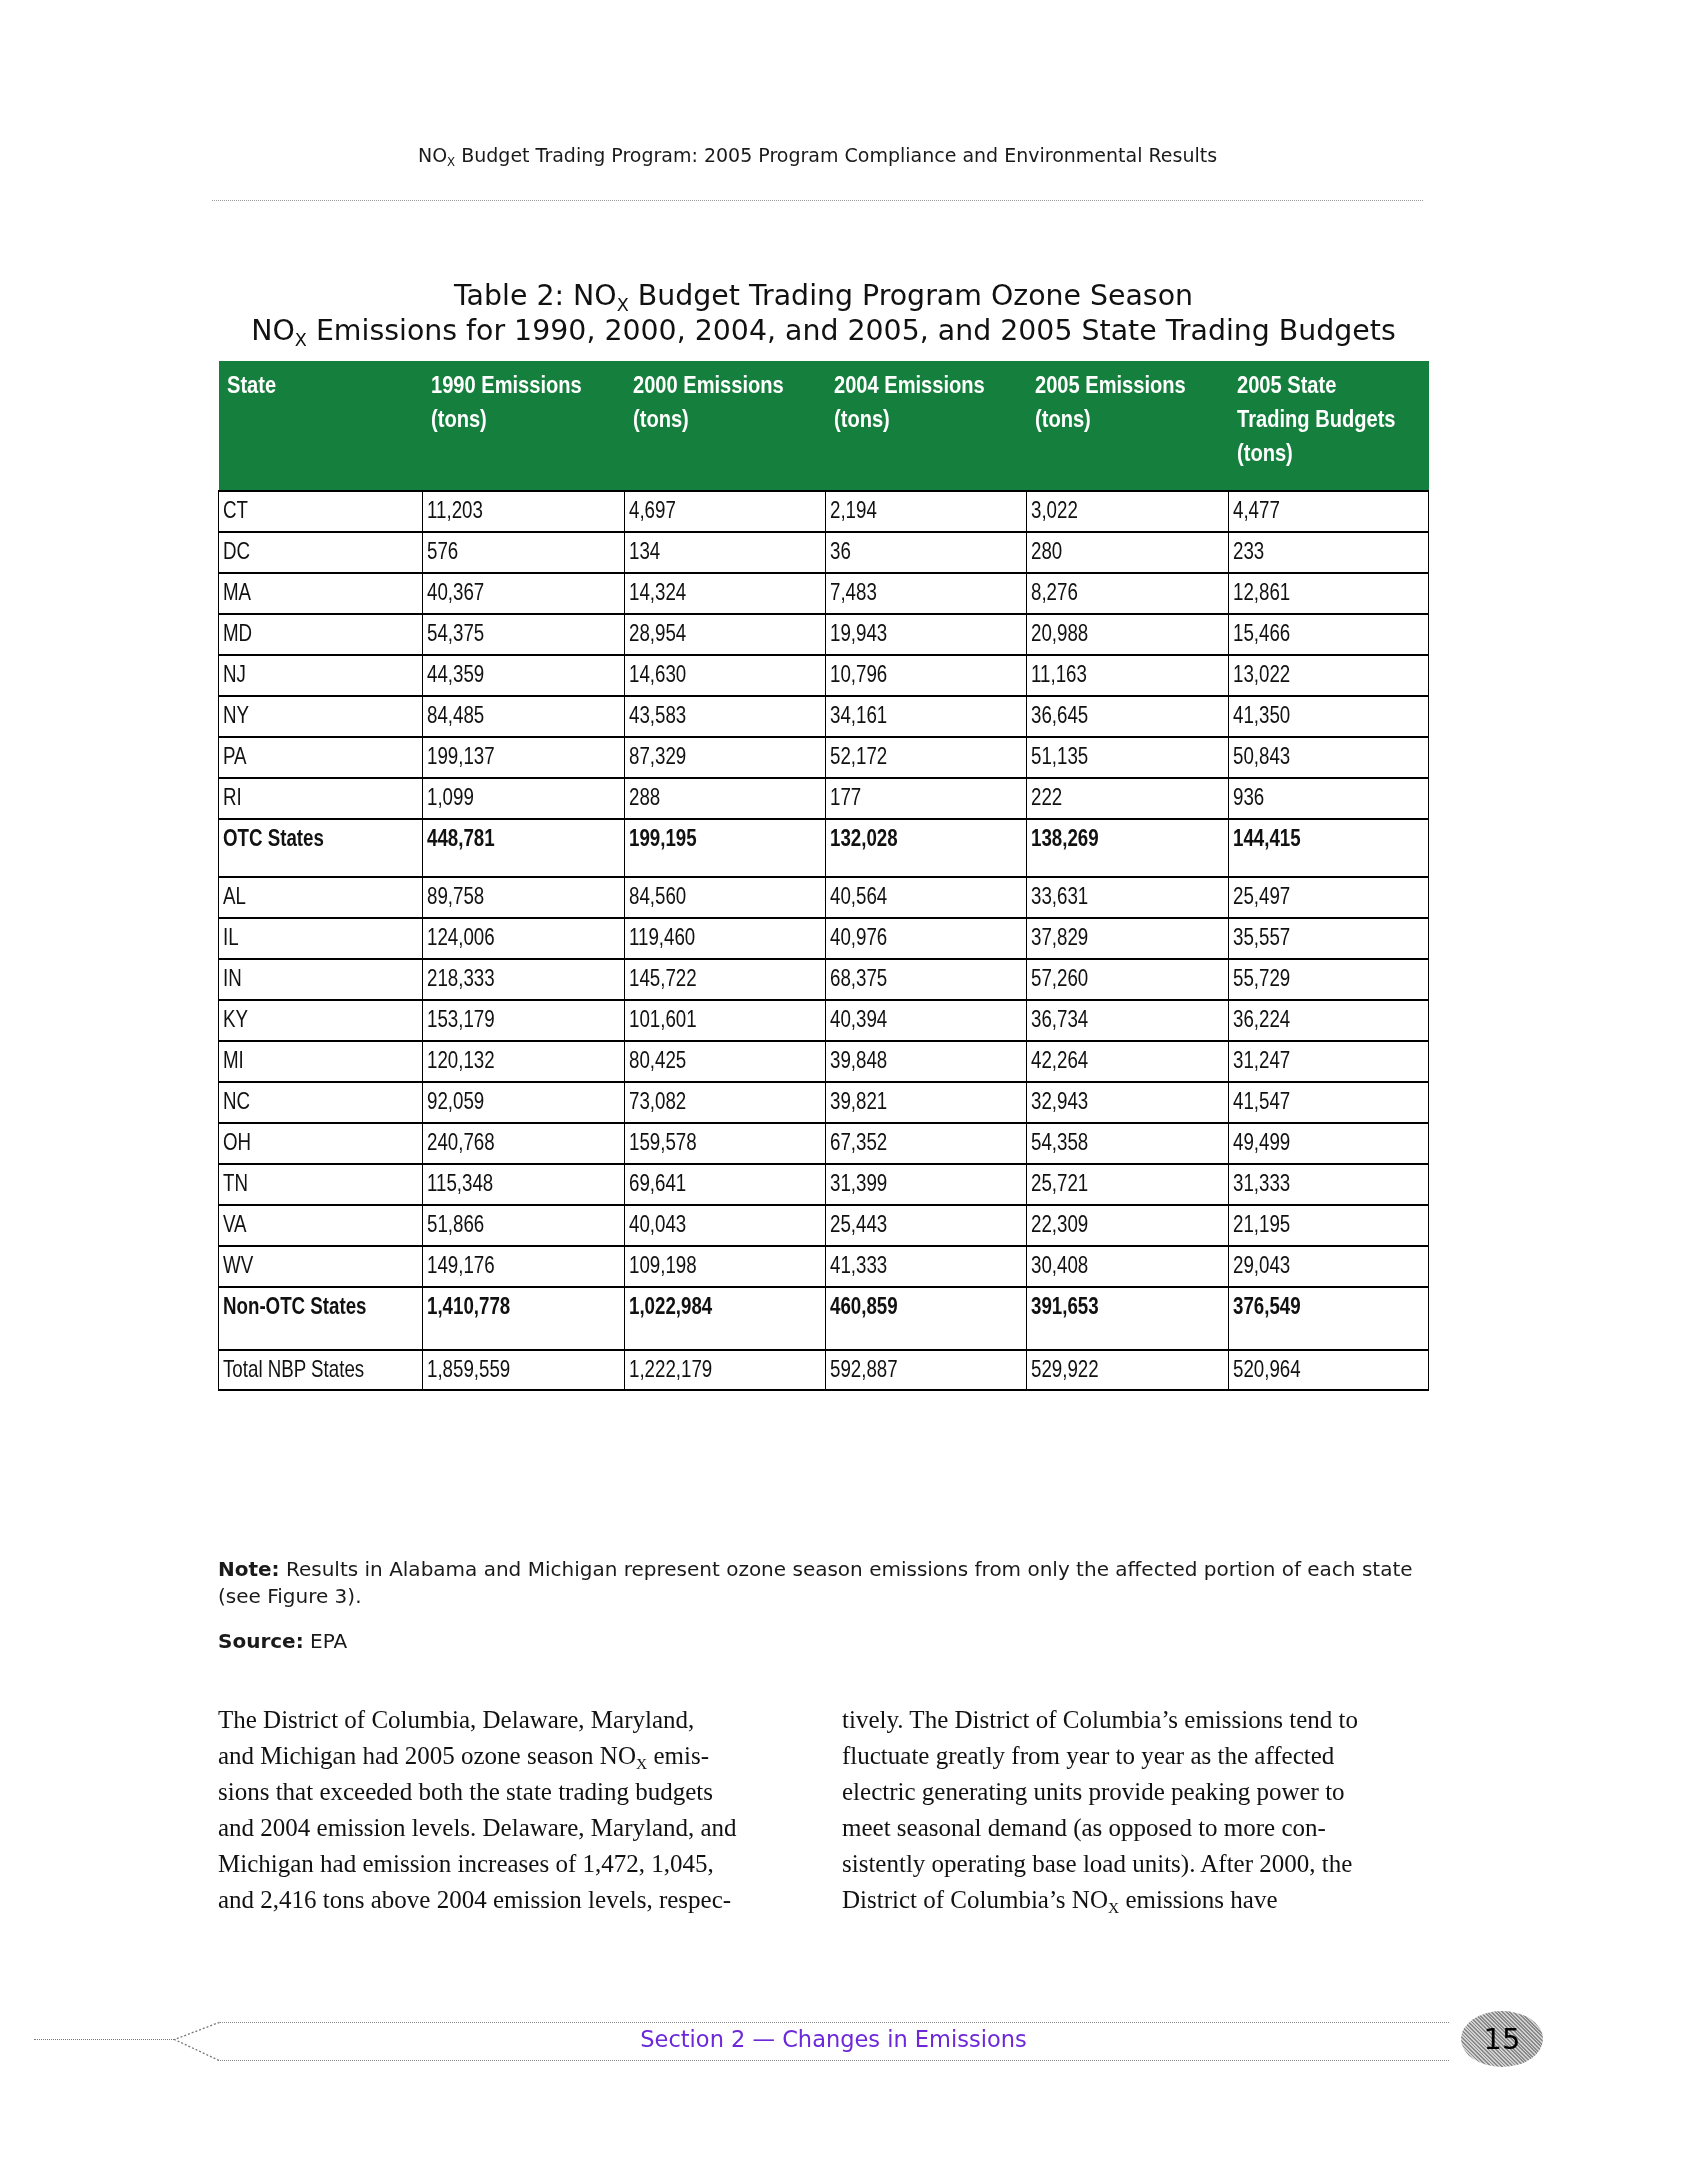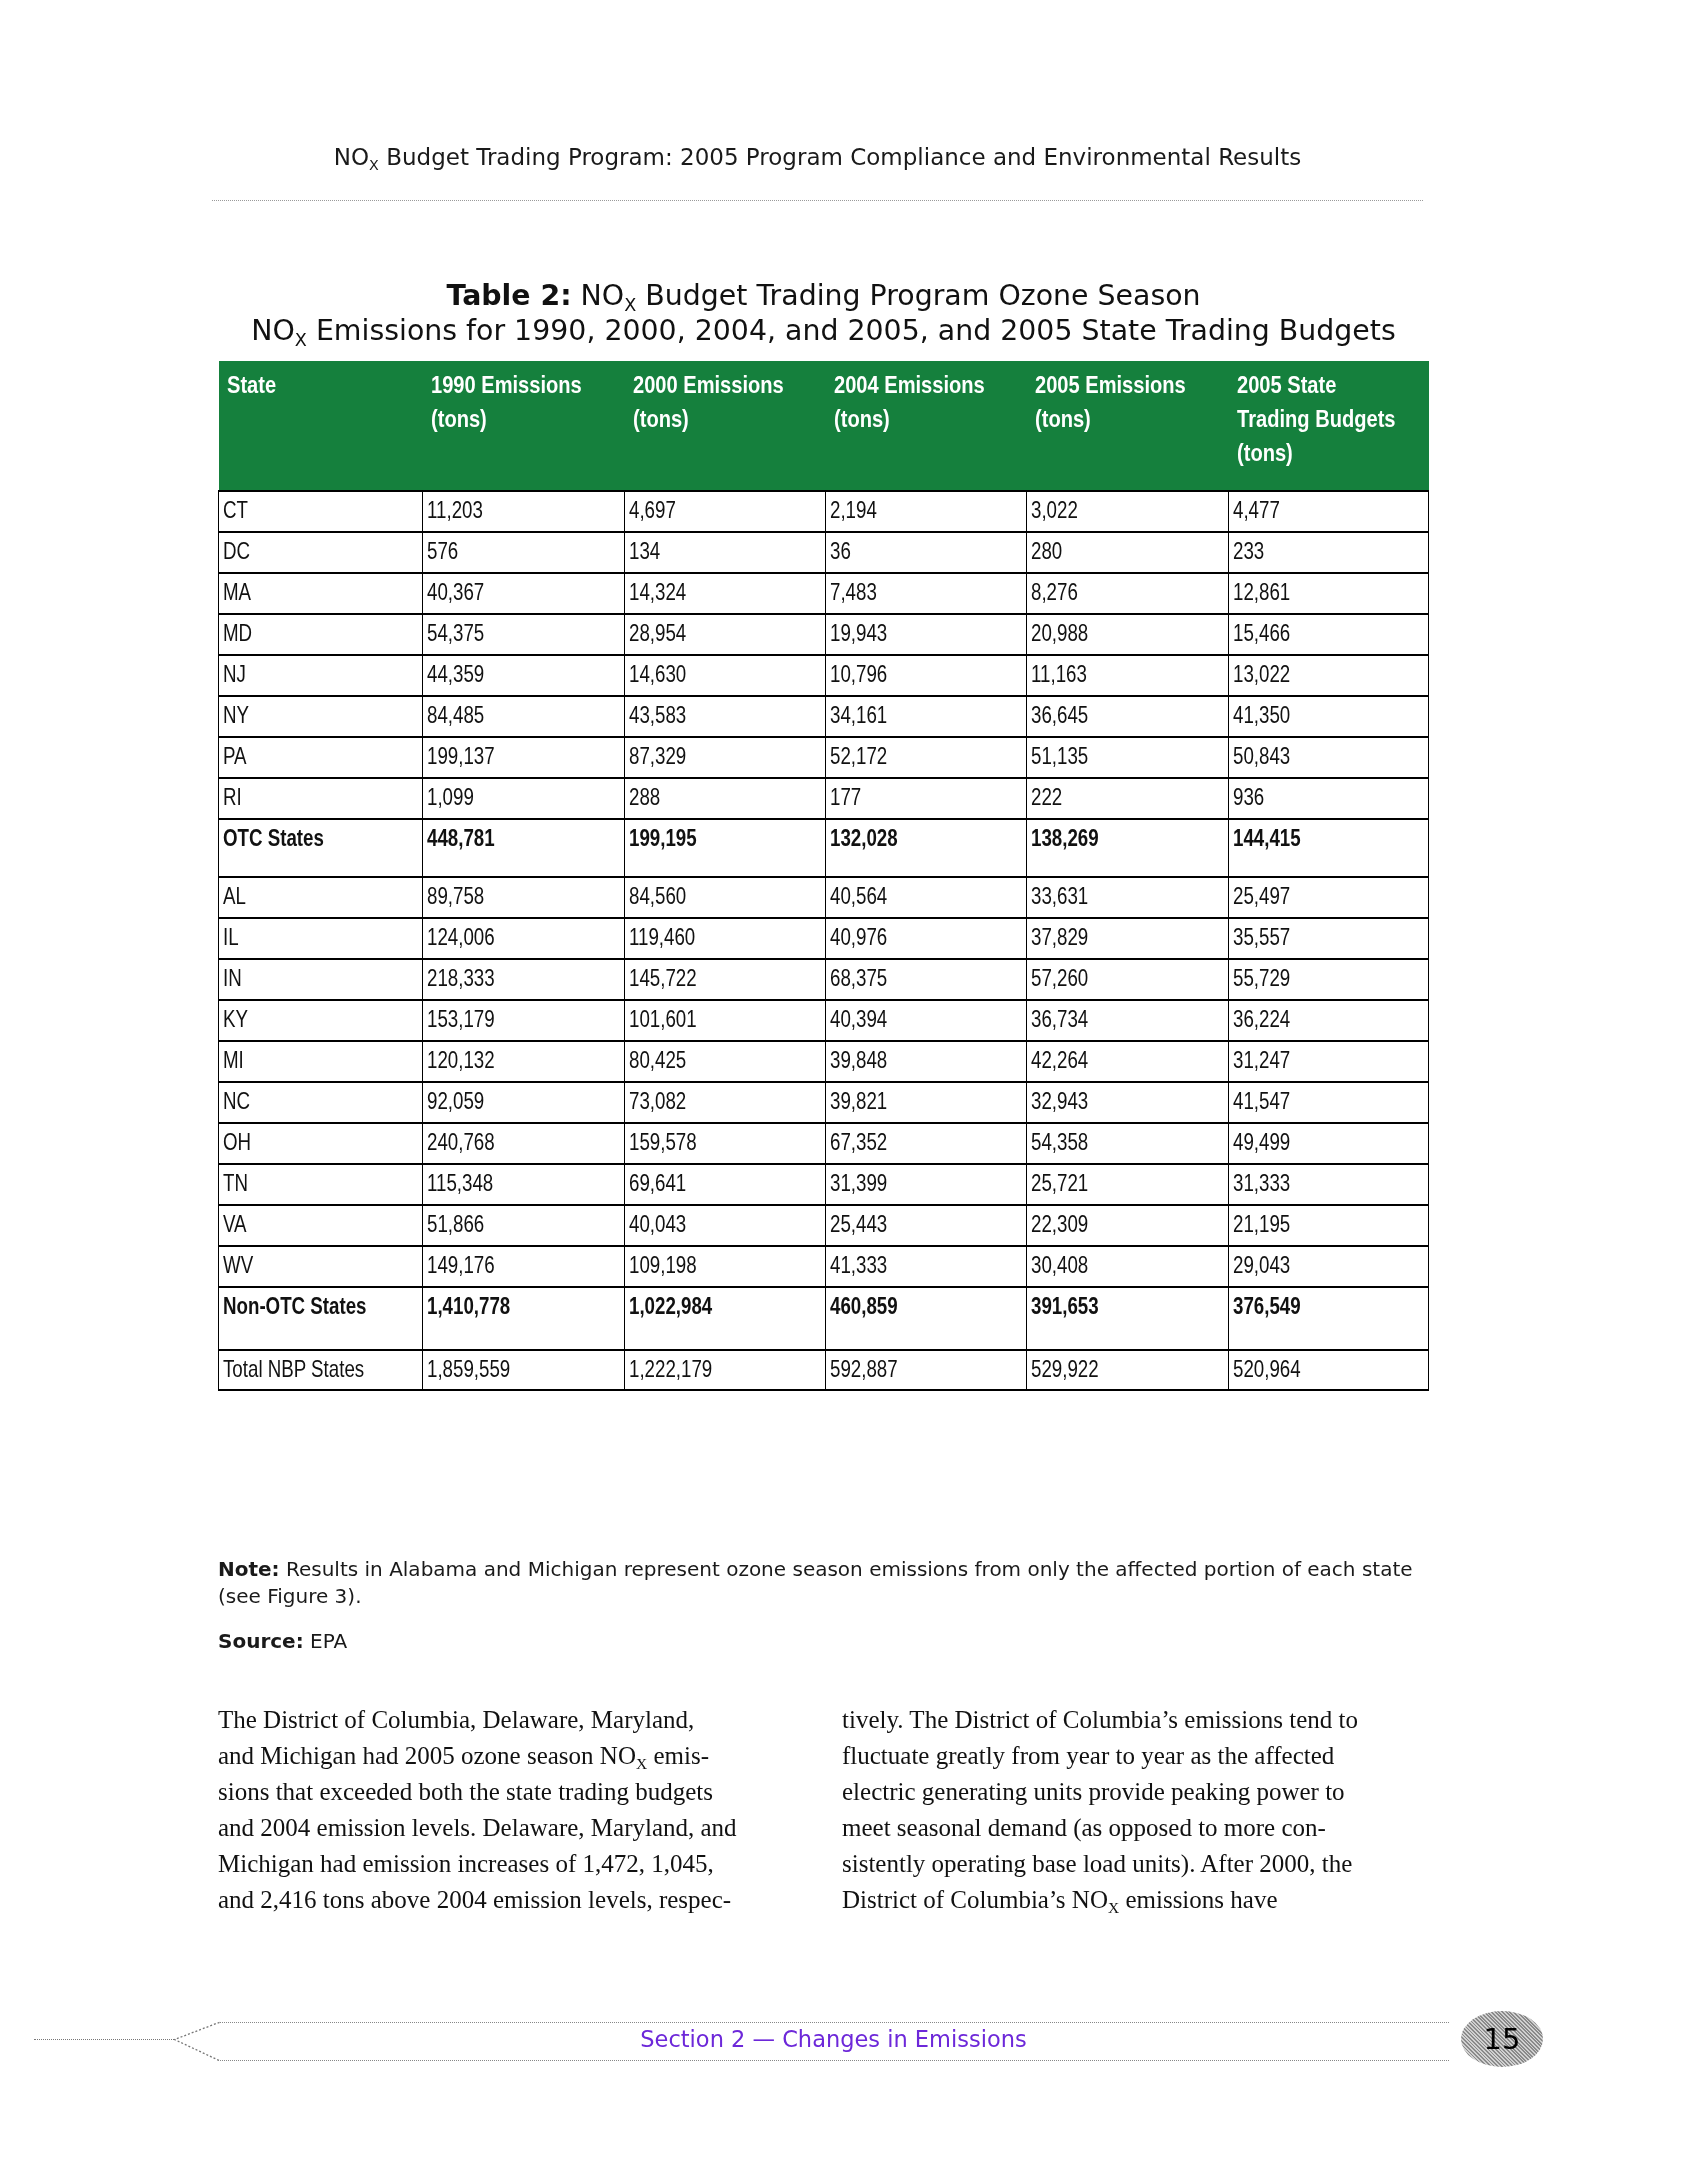--- a/index.html
+++ b/index.html
@@ -3,33 +3,33 @@
 <meta charset="utf-8">
 <style>
   html, body { margin: 0; padding: 0; background: #ffffff; }
   body { width: 1687px; height: 2183px; position: relative; overflow: hidden; color: #111; }
   .sans { font-family: "DejaVu Sans", "Liberation Sans", sans-serif; }
   .cond { font-family: "Liberation Sans", "DejaVu Sans", sans-serif; }
   .serif { font-family: "Liberation Serif", "DejaVu Serif", serif; }
 
   .running-header {
     position: absolute; left: 212px; width: 1211px; top: 144px;
-    text-align: center; font-size: 23px; color: #1a1a1a; letter-spacing: 0px;
+    text-align: center; font-size: 19px; color: #1a1a1a; letter-spacing: 0px;
   }
   .running-header sub, .title sub, .body-col sub { font-size: 0.62em; vertical-align: -0.35em; line-height: 0; }
   .header-rule {
     position: absolute; left: 212px; width: 1211px; top: 200px; height: 0;
     border-top: 1.3px dotted #9a9a9a;
   }
 
   .title {
     position: absolute; left: 218px; width: 1211px; top: 278px;
     text-align: center; font-size: 28.4px; line-height: 35px; color: #111;
   }
-  .title b { font-weight: bold; margin-top: 40px; }
+  .title b { font-weight: normal; margin-top: 40px; }
 
   .table {
     position: absolute; left: 218px; top: 361px; width: 1211px;
     border-collapse: collapse; table-layout: fixed;
   }
   .table col.c0 { width: 204px; }
   .table col.c1 { width: 202px; }
   .table col.c2 { width: 201px; }
   .table col.c3 { width: 201px; }
   .table col.c4 { width: 202px; }

